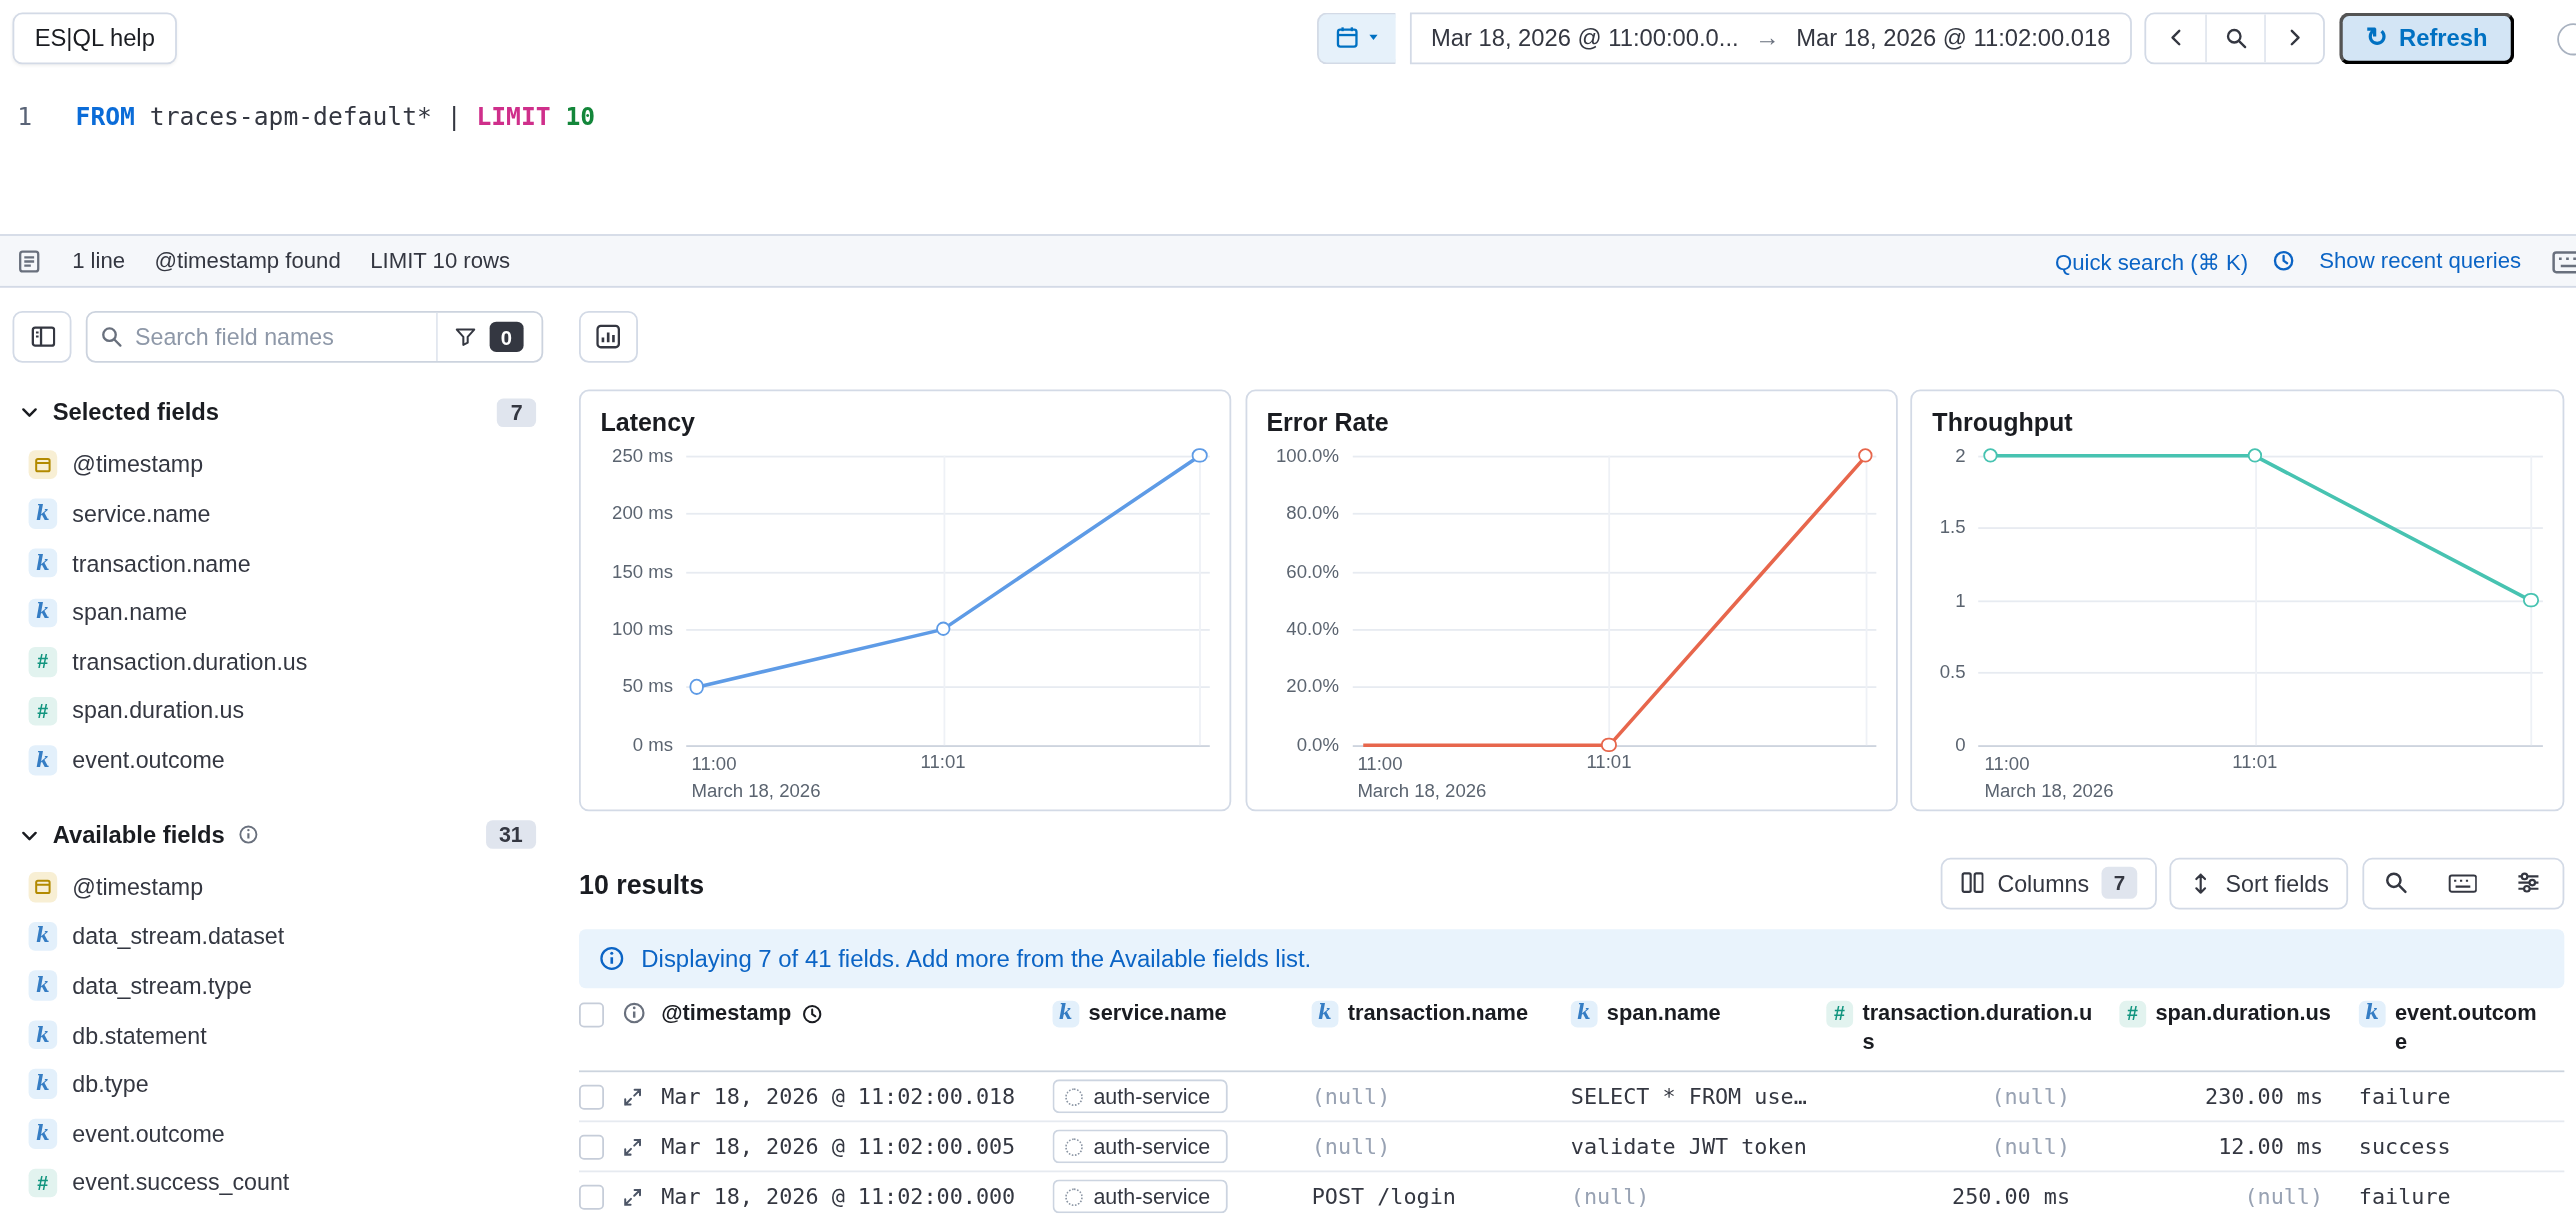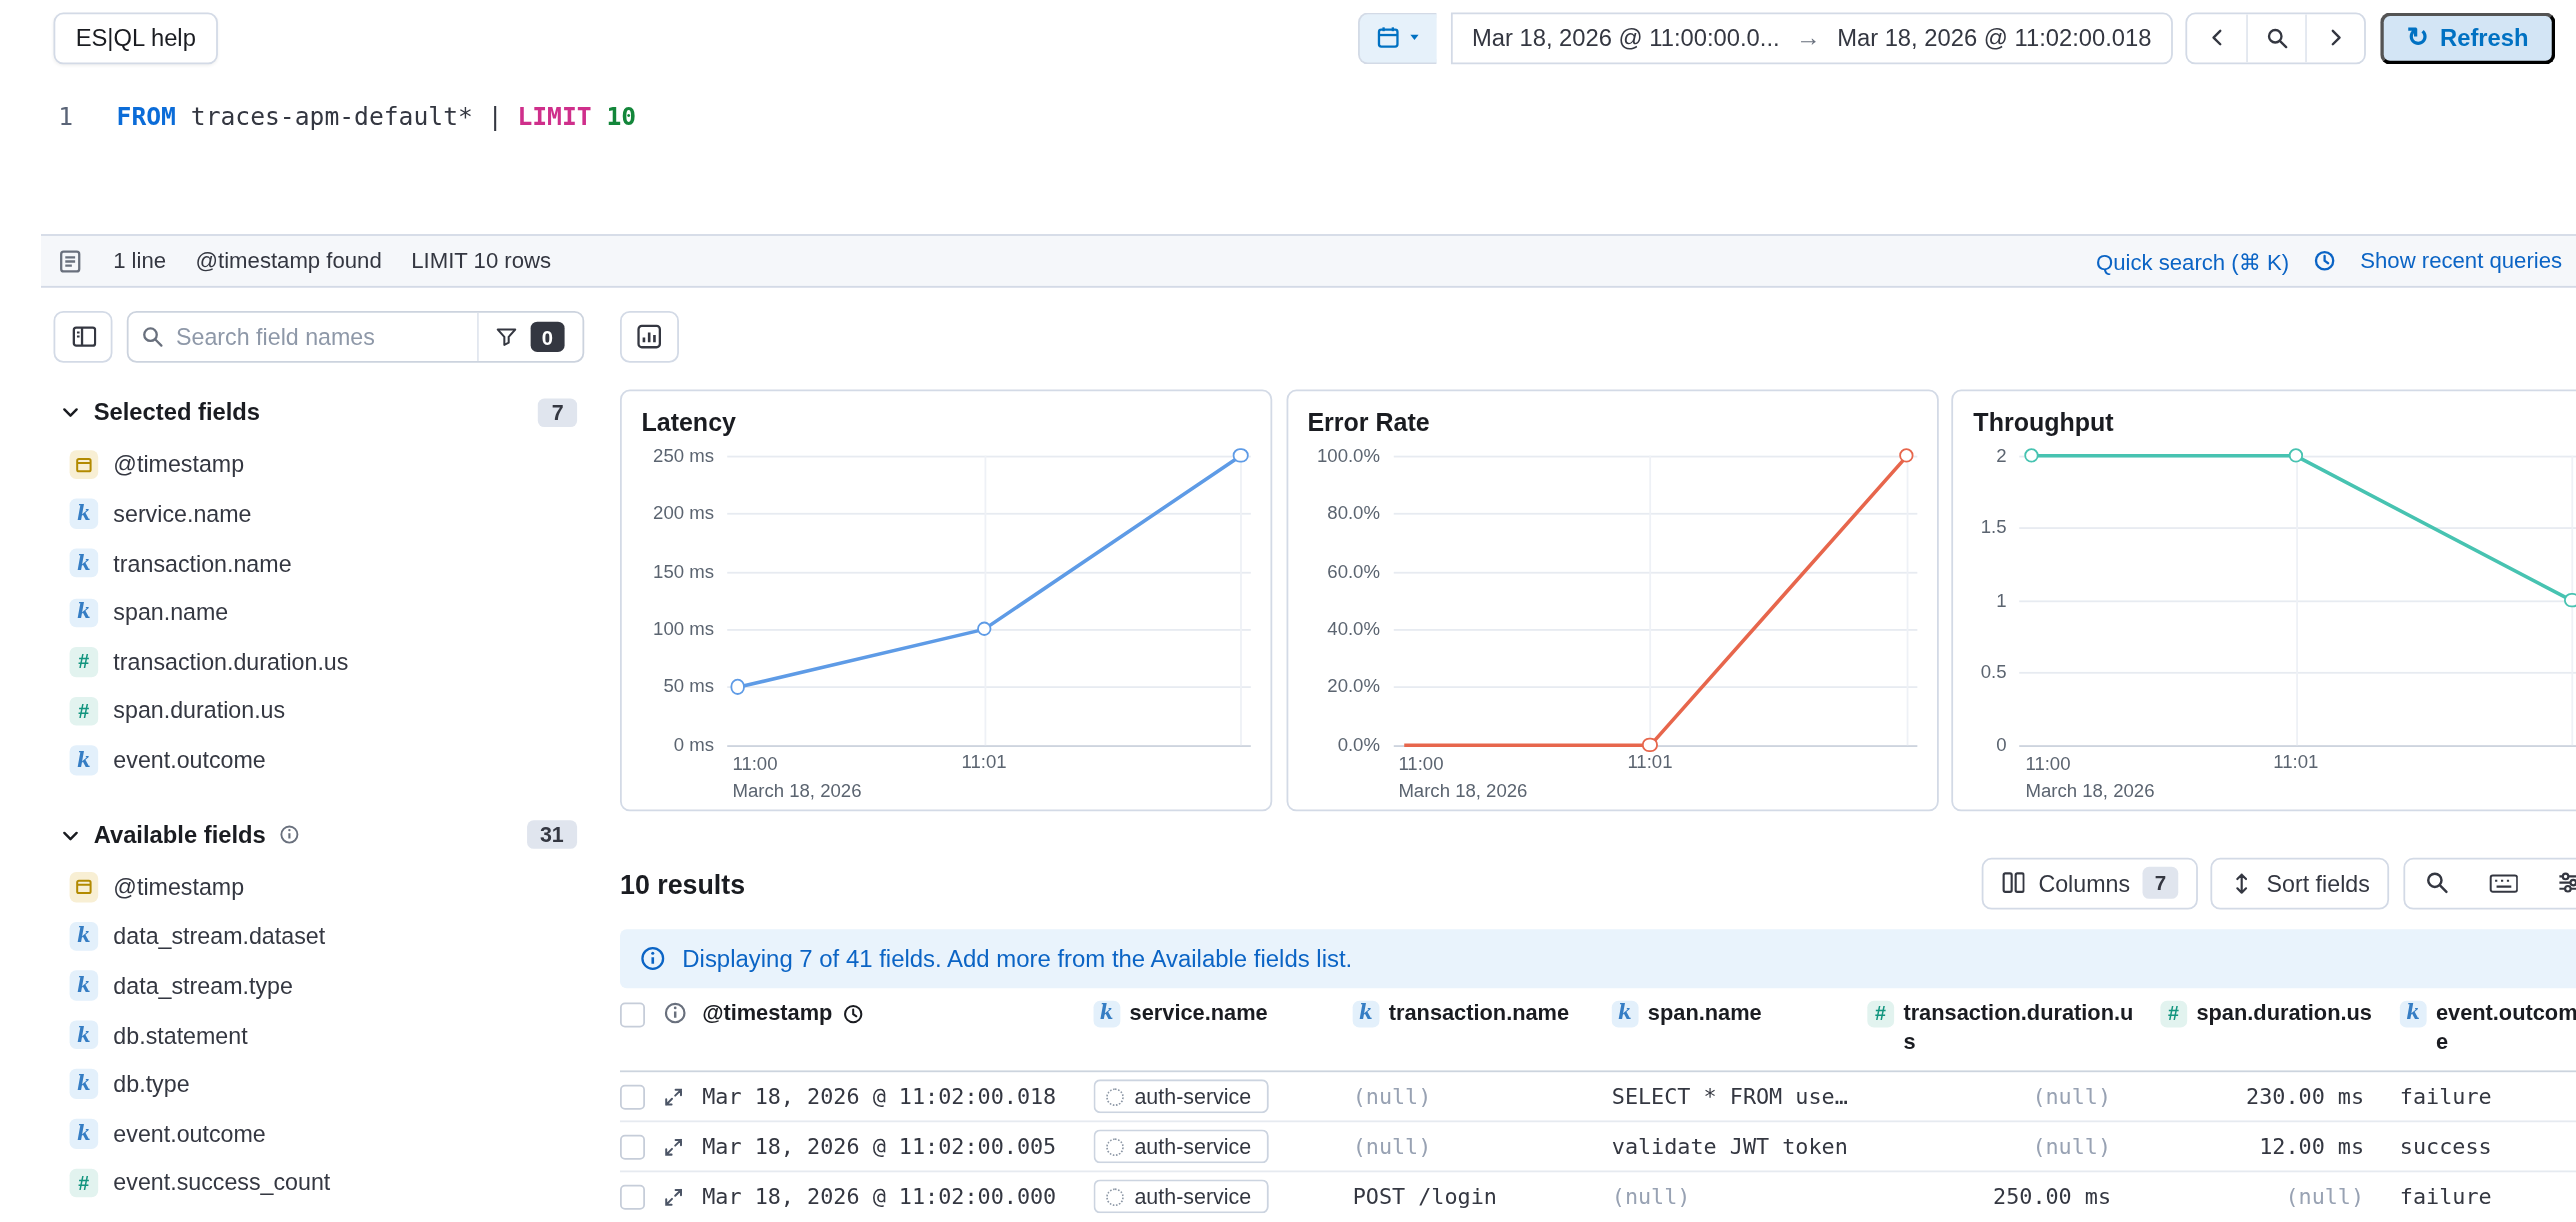--- a/index.html
+++ b/index.html
@@ -1,17 +1,17 @@
 <!DOCTYPE html>
 <html style="font-size:14.7px"><head>
 <meta charset="utf-8">
 <style>
   * { box-sizing: border-box; margin: 0; padding: 0; }
   html, body { background: #fff; }
-  #stage { width: 2576px; height: 1223px; overflow: hidden; position: relative; padding-left: 41px; }
+  #stage { width: 2576px; height: 1223px; overflow: hidden; position: relative; }
   #app {
     width: 1442px; height: 684px;
     transform: scale(1.787); transform-origin: 0 0;
     font-family: "Liberation Sans", sans-serif;
     color: #343741; background: #fff; position: relative; overflow: hidden;
   }
   .mono { font-family: "DejaVu Sans Mono", monospace; }
 
   
   .topbar { height: 42px; display: flex; align-items: center; justify-content: space-between; padding: 0 7.4px; position: relative; }

